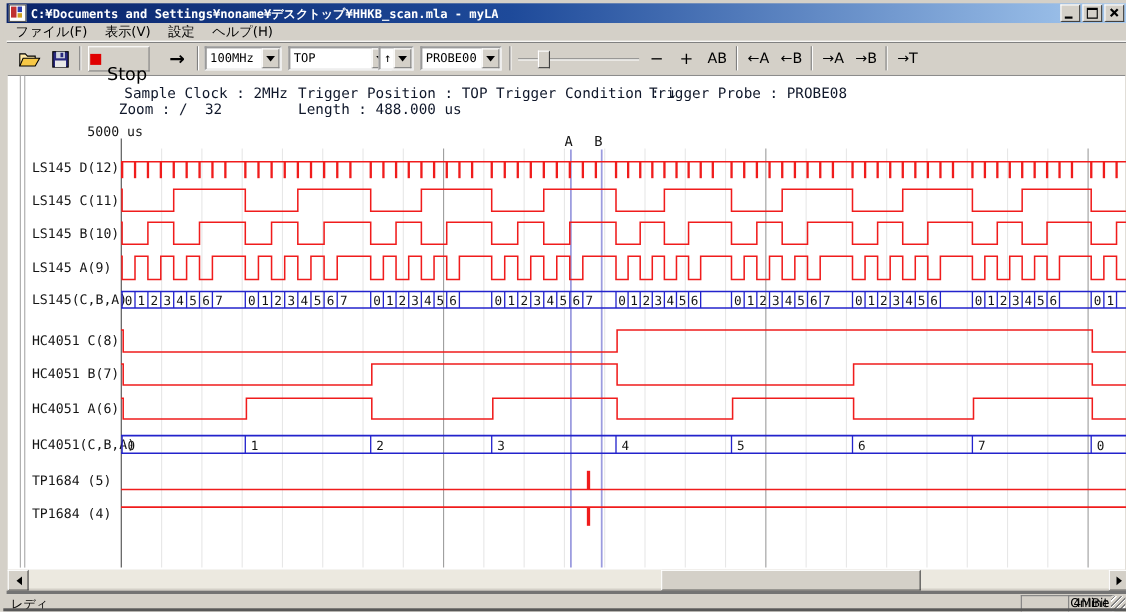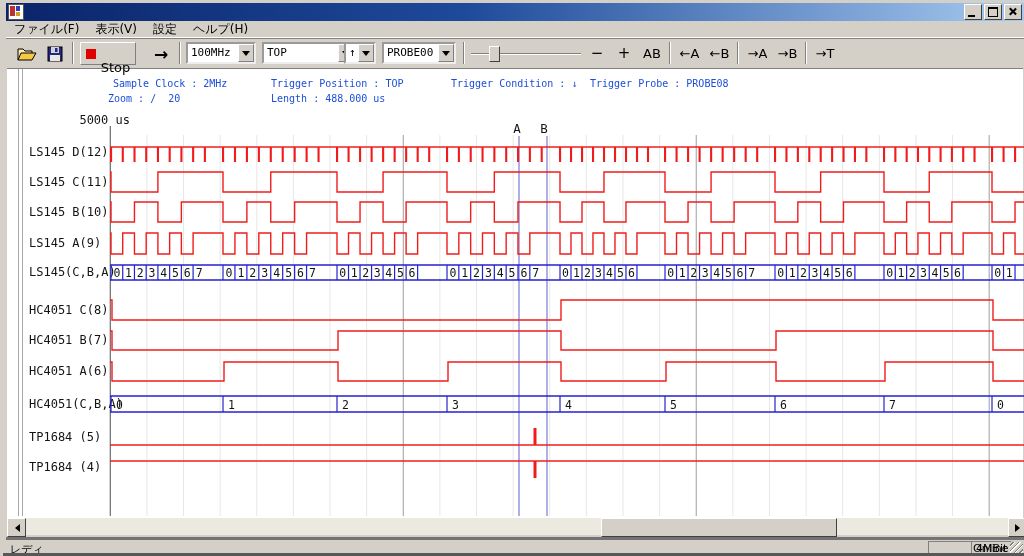--- a/index.html
+++ b/index.html
@@ -44,21 +44,21 @@
   .slider .track{position:absolute;left:0;right:0;top:7px;height:2px;border-top:1px solid #808080;border-bottom:1px solid #fff;}
   .slider .thumb{position:absolute;top:0;width:11px;height:16px;background:#d4d0c8;
      border:1px solid;border-color:#fff #404040 #404040 #fff;}
   .flatbtn{position:absolute;top:4px;height:22px;display:flex;align-items:center;justify-content:center;
      font-size:13px;color:#000;white-space:nowrap;}
   
   .client{position:absolute;left:4px;top:68px;width:1016px;height:449px;background:#fff;
      border-top:1px solid #808080;z-index:1;}
   .groove{position:absolute;left:15px;top:69px;width:3px;height:447px;
      border-left:1px solid #a8a8a8;border-right:1px solid #a8a8a8;background:#fff;z-index:2;}
-  .hdrtxt{position:absolute;font-size:10px;color:#1d4ed8;z-index:3;white-space:pre;
+  .hdrtxt{position:absolute;font-size:13px;color:#0f172a;z-index:3;white-space:pre;
      font-family:"DejaVu Sans Mono","DejaVu Sans",sans-serif;}
   #wsvg{position:absolute;left:0;top:0;z-index:4;pointer-events:none;}
   
   .hscroll{position:absolute;left:4px;top:518px;width:1018px;height:17px;background:#ece9e0;z-index:6;}
   .sbbtn{position:absolute;top:0;width:17px;height:17px;background:#d4d0c8;
      border:1px solid;border-color:#fff #404040 #404040 #fff;display:flex;align-items:center;justify-content:center;}
   .tri-l{width:0;height:0;border:4px solid transparent;border-right:5px solid #000;margin-left:-3px;}
   .tri-r{width:0;height:0;border:4px solid transparent;border-left:5px solid #000;margin-right:-3px;}
   .sbthumb{position:absolute;top:0;height:17px;background:#d4d0c8;
      border:1px solid;border-color:#fff #404040 #404040 #fff;}
@@ -76,20 +76,21 @@
 <body>
 
 <div id="win">
 
   <div class="titlebar">
     <span class="appicon">
       <i style="left:1px;top:1px;width:5px;height:10px;background:#c03030;"></i>
       <i style="left:7px;top:1px;width:4px;height:5px;background:#3040b0;"></i>
       <i style="left:7px;top:7px;width:4px;height:4px;background:#d0a020;"></i>
     </span>
+    <span class="title-text">C:¥Documents and Settings¥noname¥デスクトップ¥HHKB_scan.mla - myLA</span>
     <span class="winbtns">
       <span class="wbtn">
           <span class="g-min"></span>
         </span>
       <span class="wbtn">
           <span class="g-max"></span>
         </span>
       <span class="wbtn">
           <span class="g-x1"></span>
           <span class="g-x2"></span>
@@ -115,21 +116,21 @@
       <svg width="16" height="16" viewBox="0 0 16 16">
         <rect x="1" y="1" width="14" height="14" fill="#28287e" stroke="#000"></rect>
         <rect x="4" y="1" width="8" height="6" fill="#cfd4dc"></rect>
         <rect x="8" y="2" width="2.5" height="4" fill="#28287e"></rect>
         <rect x="3" y="9" width="10" height="6" fill="#e8e8e8"></rect>
       </svg>
     </span>
     <span class="tsep" style="left:66px;"></span>
     <span class="tbtn raised" style="left:74px;width:56px;">
       <span class="stopsq"></span>
-      <span style="font-size:13px;margin-top:28px;">Stop</span>
+      <span style="font-size:16px;margin-top:28px;">Stop</span>
     </span>
     <span class="tbtn" style="left:140px;width:30px;font-size:17px;font-weight:bold;">
         <span>→</span>
       </span>
     <span class="tsep" style="left:173px;"></span>
 
     <span class="combo" style="left:180px;width:70px;">
       <span class="combo-text">100MHz</span>
       <span class="combo-btn">
           <span class="darr"></span>
@@ -169,21 +170,21 @@
     <span class="flatbtn" style="left:738px;width:27px;">→A</span>
     <span class="flatbtn" style="left:768px;width:27px;">→B</span>
     <span class="tsep" style="left:799px;"></span>
     <span class="flatbtn" style="left:806px;width:26px;">→T</span>
   </div>
 
   <div class="client"></div>
   <div class="groove"></div>
 
   <div class="hdrtxt" style="left:110px;top:78px;">Sample Clock : 2MHz</div>
-  <div class="hdrtxt" style="left:105px;top:93px;">Zoom : /  20</div>
+  <div class="hdrtxt" style="left:105px;top:93px;">Zoom : /  32</div>
   <div class="hdrtxt" style="left:268px;top:78px;">Trigger Position : TOP</div>
   <div class="hdrtxt" style="left:268px;top:93px;">Length : 488.000 us</div>
   <div class="hdrtxt" style="left:448px;top:78px;">Trigger Condition : ↓</div>
   <div class="hdrtxt" style="left:587px;top:78px;">Trigger Probe : PROBE08</div>
 
   <svg id="wsvg" width="1024" height="556">
       <line x1="107.3" y1="126" x2="107.3" y2="516" stroke="#6a6a6a" stroke-width="1.2"></line>
       <line x1="143.92" y1="135" x2="143.92" y2="516" stroke="#e7e7e7" stroke-width="1"></line>
       <line x1="180.54" y1="135" x2="180.54" y2="516" stroke="#e7e7e7" stroke-width="1"></line>
       <line x1="217.15999999999997" y1="135" x2="217.15999999999997" y2="516" stroke="#e7e7e7" stroke-width="1"></line>

